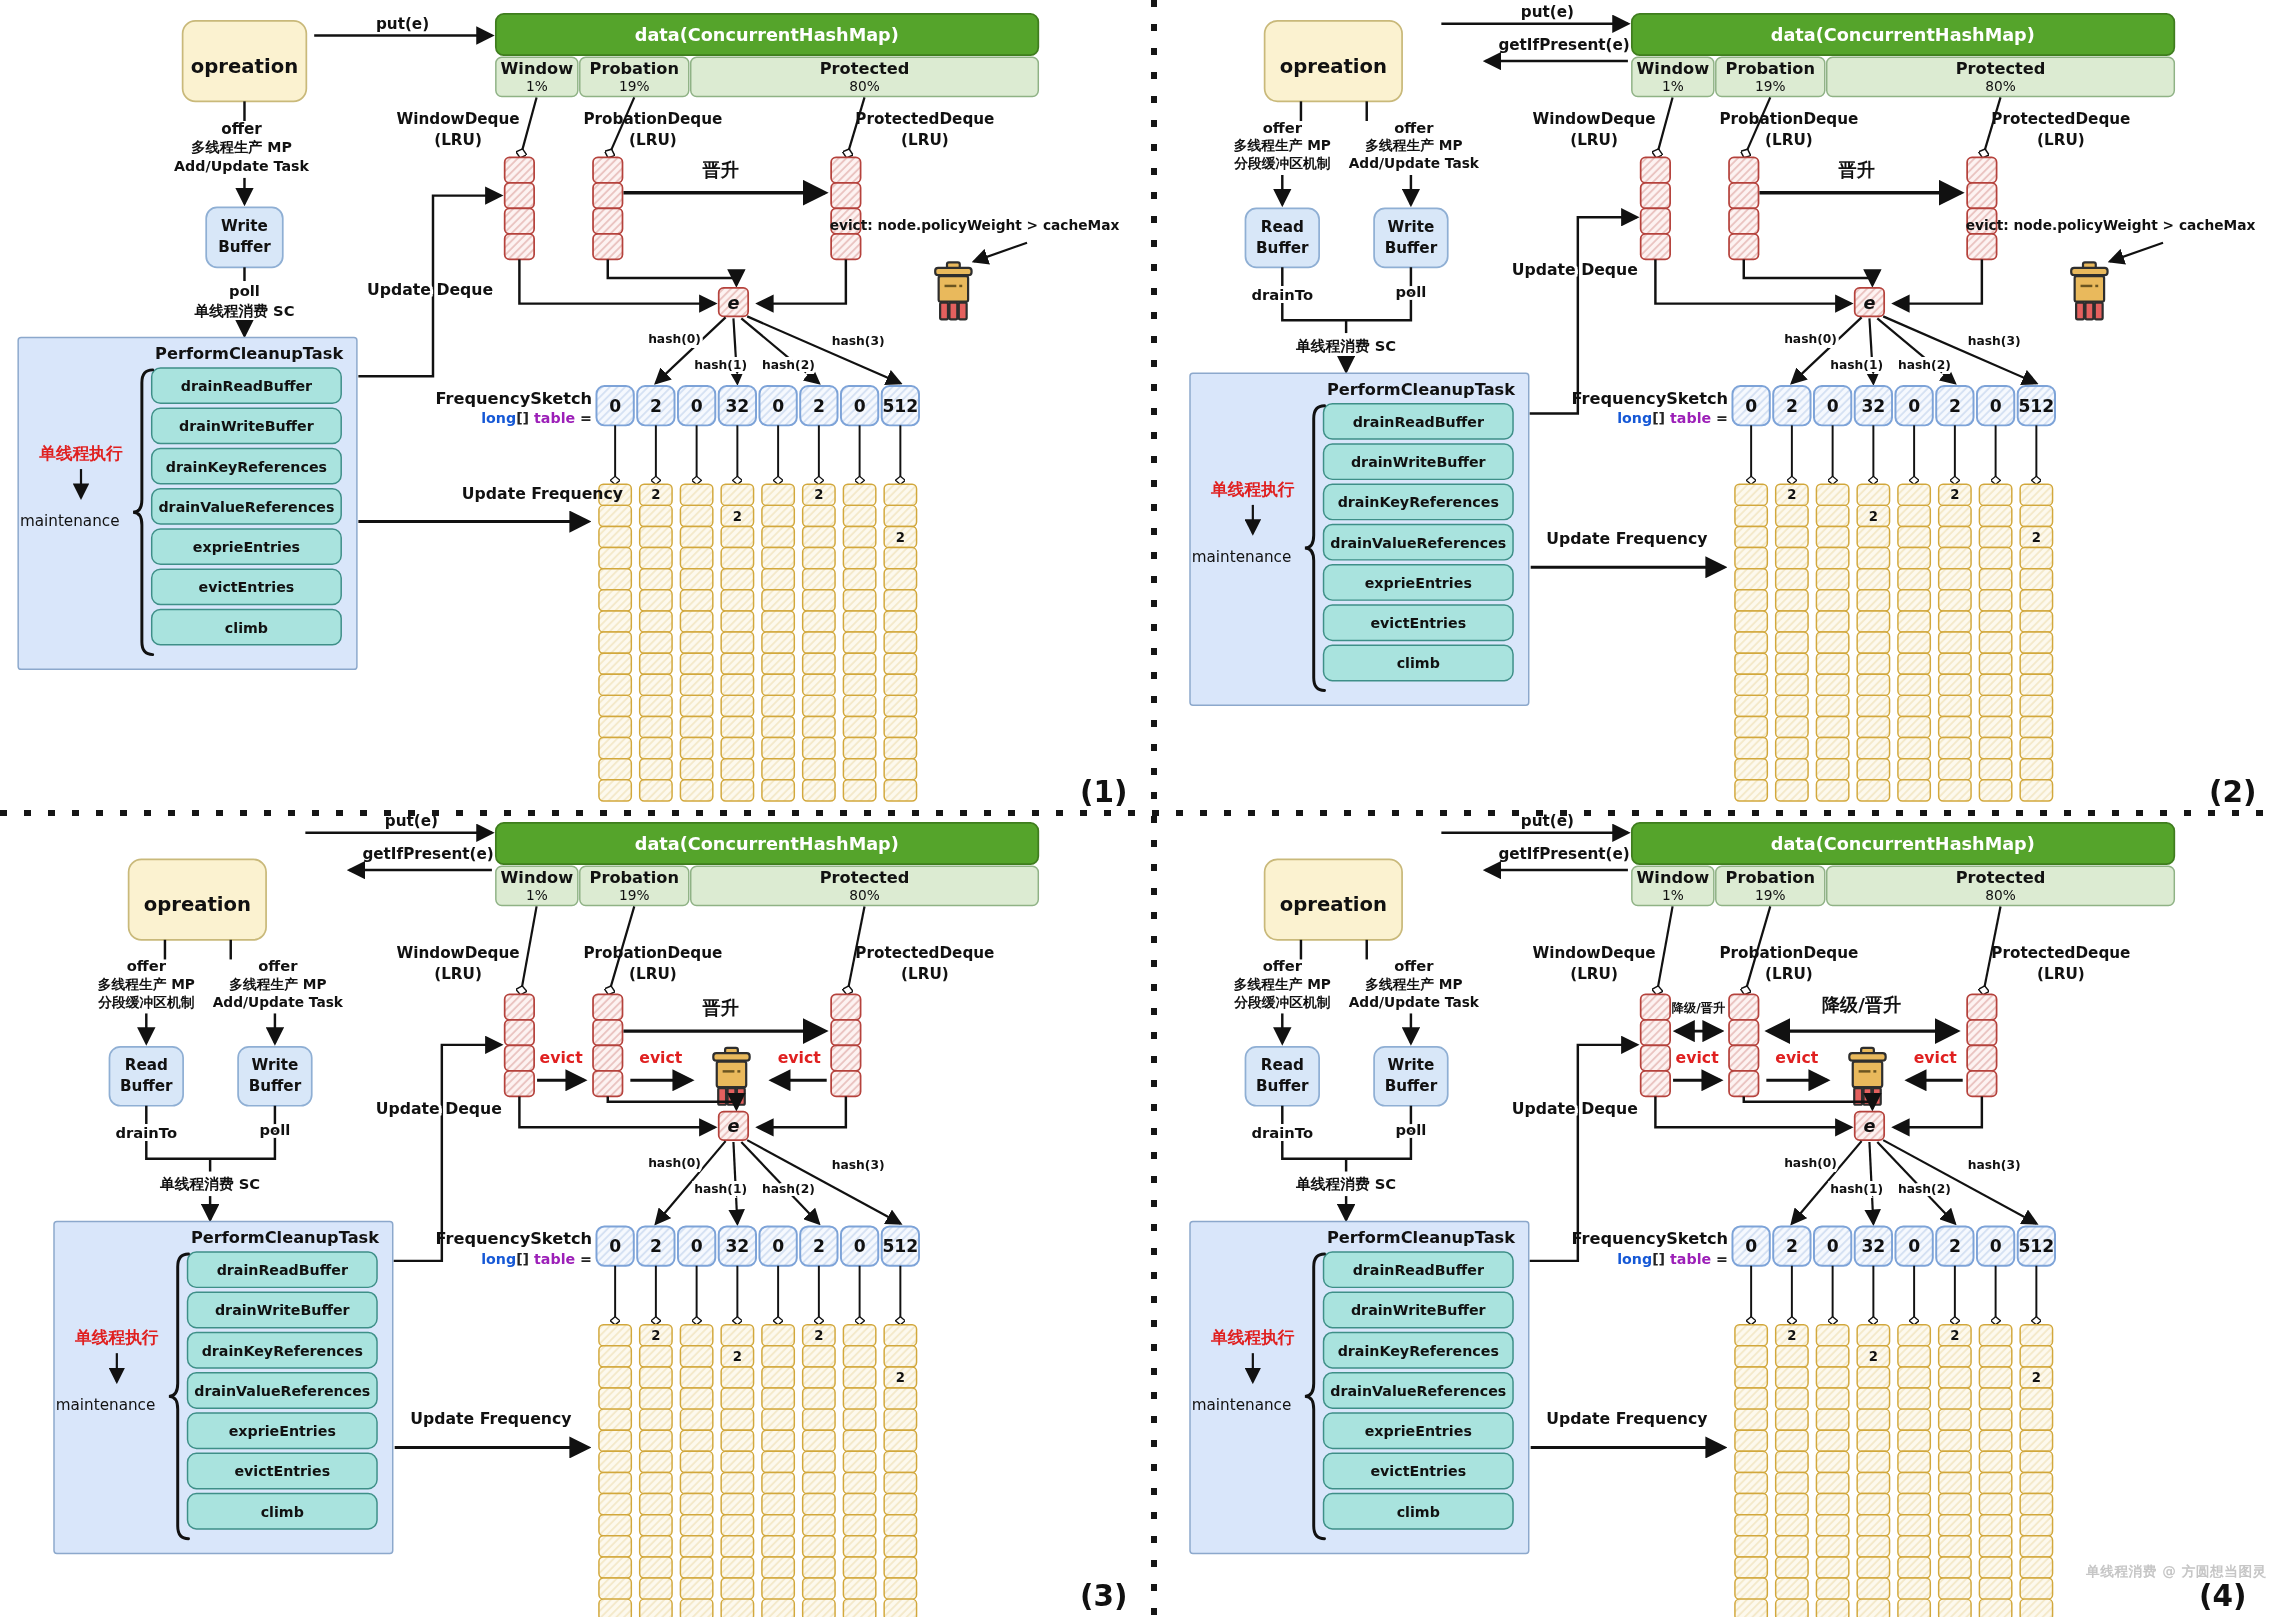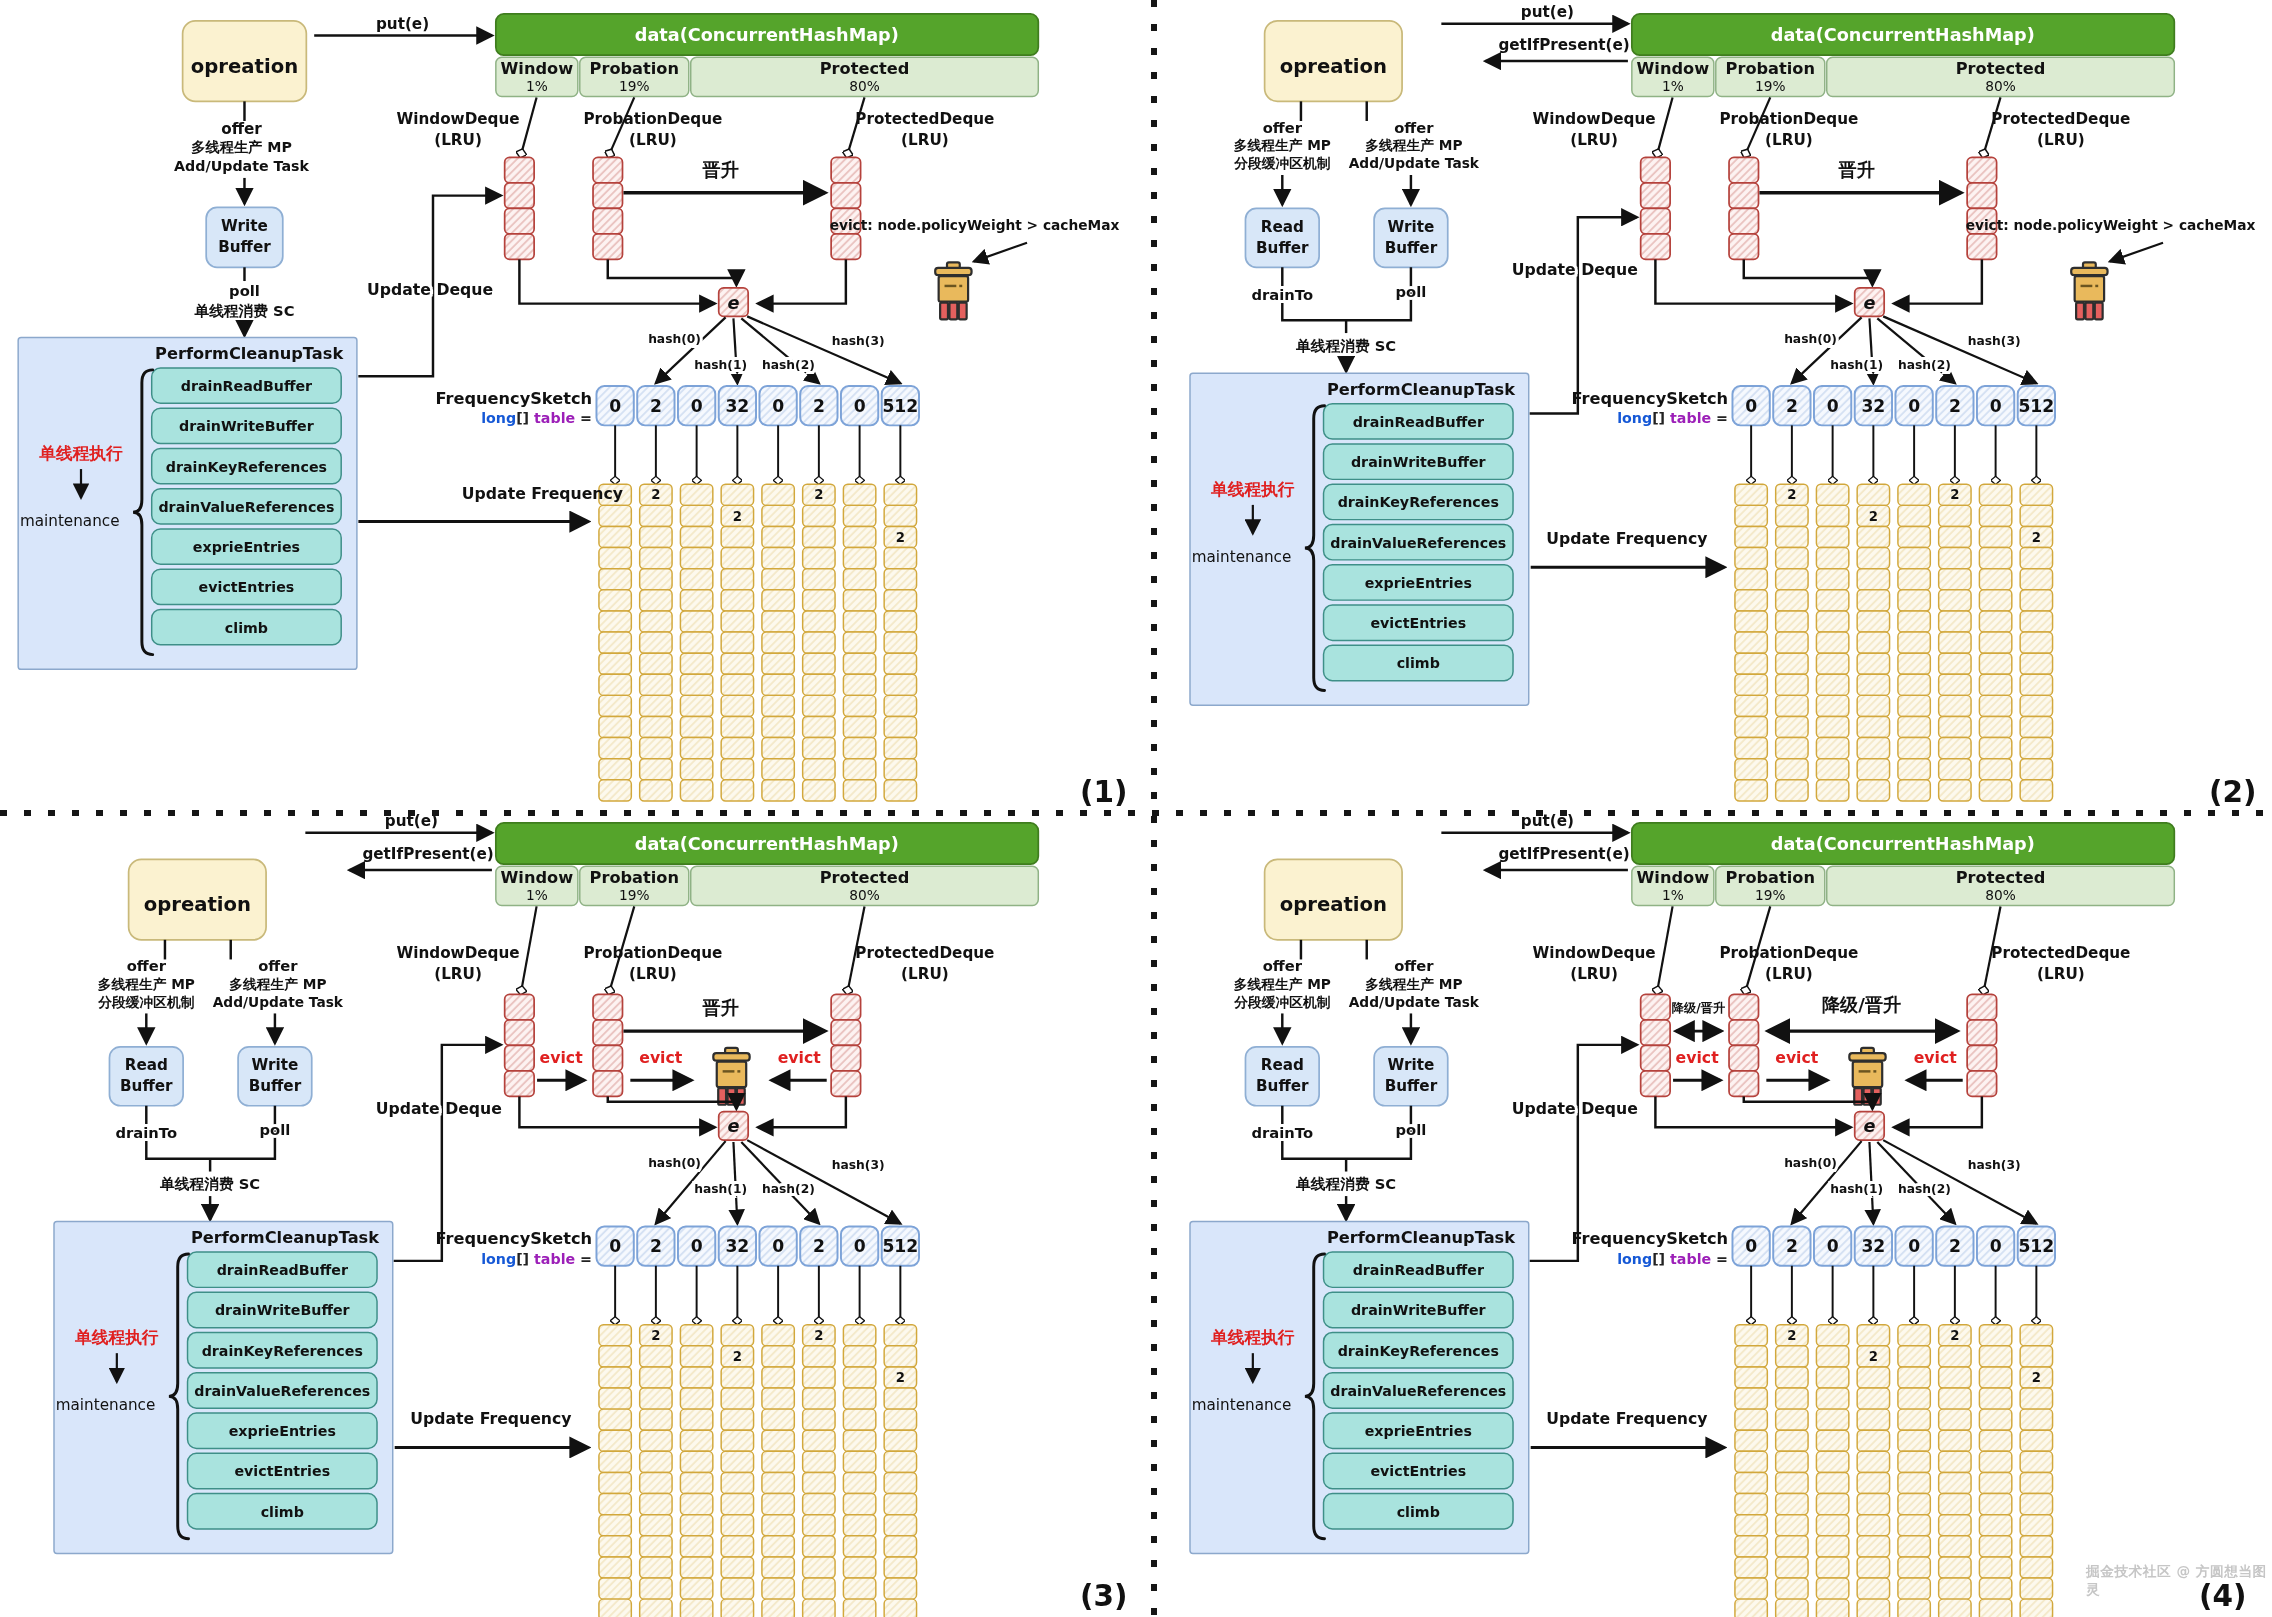--- a/index.html
+++ b/index.html
@@ -1143,15 +1143,15 @@
     </div>
 
   <div class="divider-h"></div>
   <div class="divider-v"></div>
 
   <div class="panel-label" style="left:1080px;top:775px">(1)</div>
   <div class="panel-label" style="left:2209px;top:775px">(2)</div>
   <div class="panel-label" style="left:1080px;top:1579px">(3)</div>
   <div class="panel-label" style="left:2199px;top:1579px">(4)</div>
 
-  <div class="watermark" style="left:2086px;top:1563px">掘金技术社区 @ 方圆想当图灵</div>
+  <div class="watermark" style="left:2086px;top:1563px">单线程消费 @ 方圆想当图灵</div>
 </div>
 
 
 </body></html>

